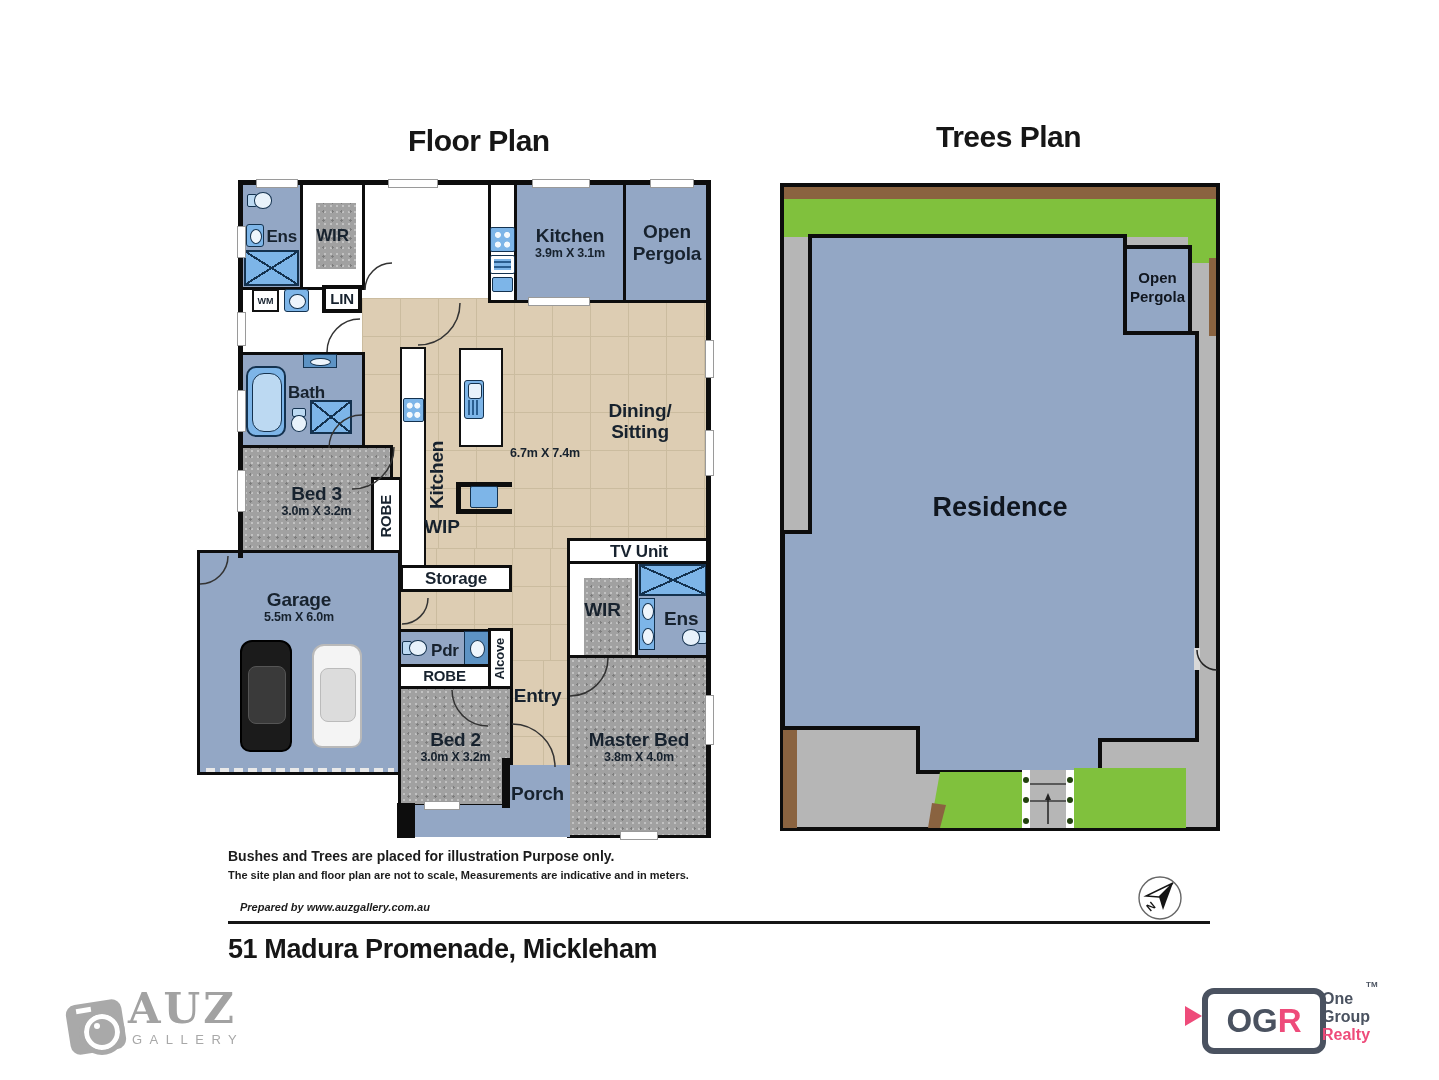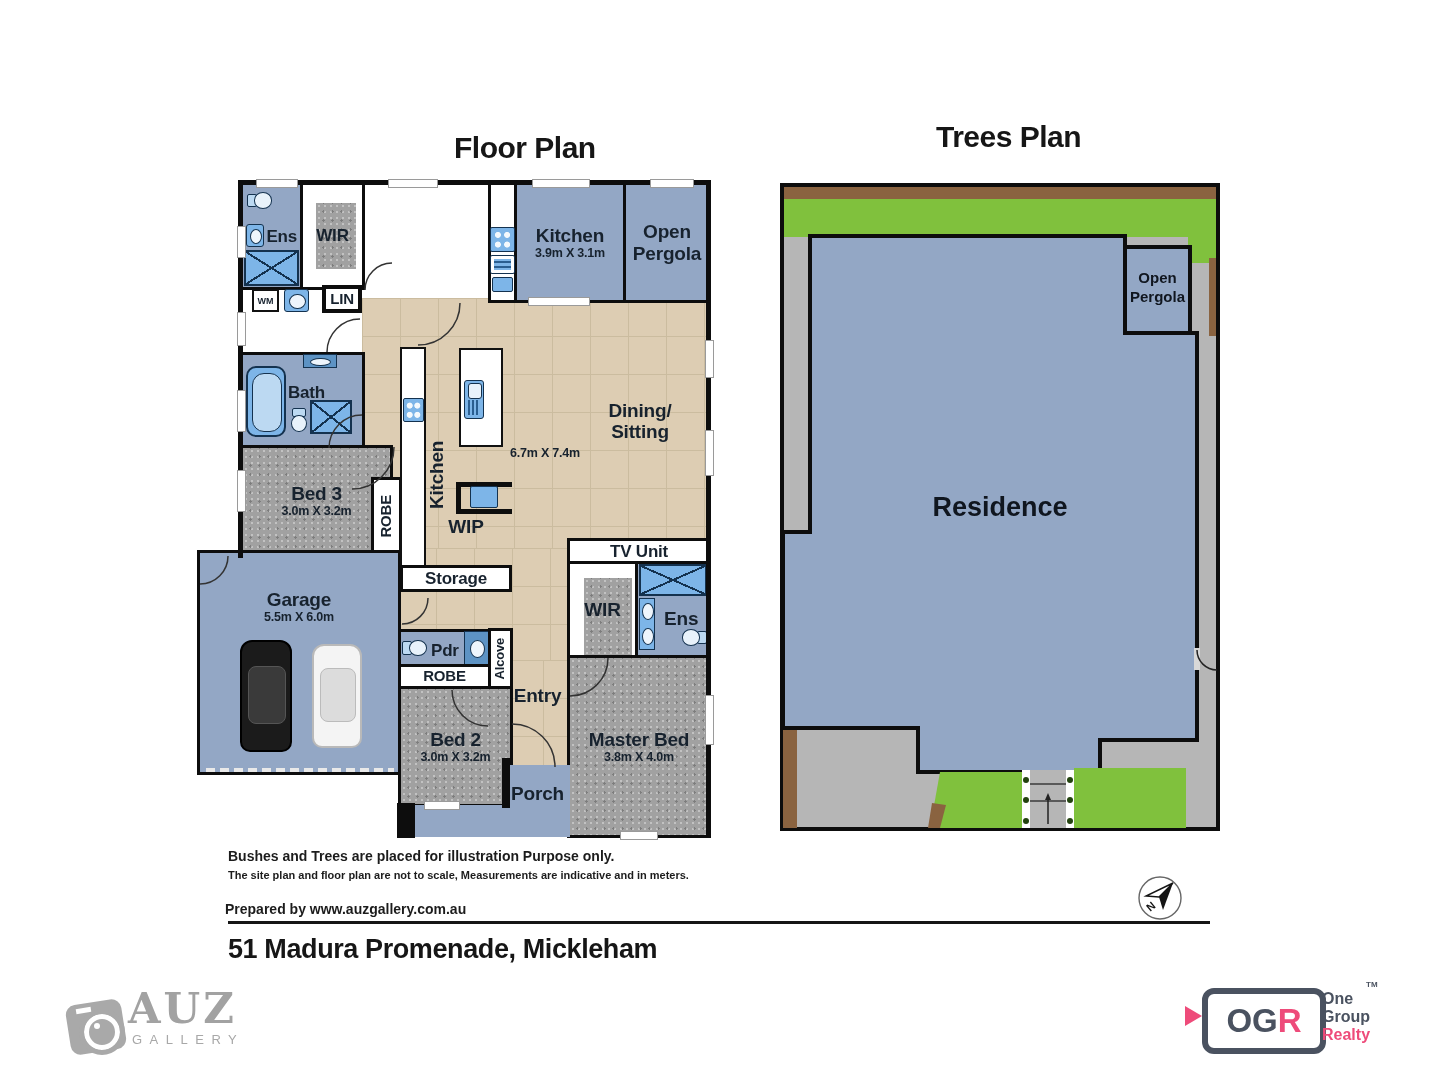--- a/index.html
+++ b/index.html
@@ -100,21 +100,21 @@
   .ogr-lines{position:absolute;font-weight:700;font-size:16px;line-height:18px;color:#4a5260;}
   .ogr-lines .pink{color:#ee4b7a;}
   .ogr-tm{position:absolute;font-size:8px;font-weight:700;color:#4a5260;}
   svg text{font-family:"Liberation Sans",sans-serif;}
 </style>
 </head>
 <body>
 
 <div class="page">
 
-  <div class="title" style="left:408px;top:131px;margin-left:46px;">Floor Plan</div>
+  <div class="title" style="left:408px;top:124px;">Floor Plan</div>
   <div class="title" style="left:936px;top:120px;">Trees Plan</div>
 
   <div class="abs tile" style="left:362px;top:298px;width:349px;height:252px;"></div>
   <div class="abs tile" style="left:398px;top:548px;width:172px;height:114px;"></div>
   <div class="abs tile" style="left:505px;top:660px;width:65px;height:112px;"></div>
 
   <div class="room blue" style="left:240px;top:182px;width:63px;height:108px;">
     <span class="rname" style="position:absolute;right:3px;top:42px;">Ens</span>
   </div>
   <div class="room white" style="left:300px;top:182px;width:65px;height:108px;">
@@ -207,21 +207,21 @@
   </div>
   <div class="wall" style="left:397px;top:803px;width:18px;height:35px;"></div>
   <div class="wall" style="left:502px;top:758px;width:8px;height:50px;"></div>
 
   <div class="abs" style="left:570px;top:400px;width:140px;text-align:center;">
     <div class="rname big">Dining/</div>
     <div class="rname big">Sitting</div>
   </div>
   <div class="abs rdims" style="left:495px;top:446px;width:100px;text-align:center;">6.7m X 7.4m</div>
   <div class="abs rname big vtext" style="left:426px;top:420px;height:110px;text-align:center;">Kitchen</div>
-  <div class="abs rname big" style="left:434px;top:516px;width:64px;text-align:center;">WIP</div>
+  <div class="abs rname big" style="left:410px;top:516px;width:64px;text-align:center;">WIP</div>
   <div class="abs rname big" style="left:505px;top:685px;width:65px;text-align:center;">Entry</div>
 
   <div class="fix toilet" style="left:247px;top:191px;width:26px;height:17px;"></div>
   <div class="fix sink" style="left:246px;top:224px;width:18px;height:23px;"></div>
   <div class="fix shower" style="left:244px;top:250px;width:55px;height:36px;"></div>
   <div class="fix tub" style="left:246px;top:366px;width:40px;height:71px;"></div>
   <div class="fix vansingle" style="left:303px;top:354px;width:34px;height:14px;"></div>
   <div class="fix toilet" style="left:288px;top:412px;width:24px;height:16px;transform:rotate(90deg);"></div>
   <div class="fix shower" style="left:310px;top:400px;width:42px;height:34px;"></div>
   <div class="fix wmbox" style="left:252px;top:289px;width:27px;height:23px;">
@@ -296,21 +296,21 @@
     <path d="M417 467 A20 20 0 0 0 437 487" fill="none" stroke="#222" stroke-width="1.5"></path>
   </svg>
   <div class="abs" style="left:920px;top:492px;width:160px;text-align:center;font-weight:700;font-size:27px;color:#10161f;">Residence</div>
   <div class="abs" style="left:1120px;top:268px;width:75px;text-align:center;font-weight:700;font-size:15px;line-height:19px;color:#10161f;">
     <div>Open</div>
     <div>Pergola</div>
   </div>
 
   <div class="disc" style="left:228px;top:869px;font-size:11px;">The site plan and floor plan are not to scale, Measurements are indicative and in meters.</div>
   <div class="disc" style="left:228px;top:848px;font-size:14px;">Bushes and Trees are placed for illustration Purpose only.</div>
-  <div class="disc" style="left:225px;top:901px;font-size:14px;">Prepared by www.auzgallery.com.au</div>
+  <div class="disc" style="left:240px;top:901px;font-size:11px;font-style:italic;">Prepared by www.auzgallery.com.au</div>
 
   <svg class="abs" style="left:1136px;top:874px;" width="48" height="48" viewBox="0 0 48 48">
     <circle cx="24" cy="24" r="21" fill="#fff" stroke="#666" stroke-width="1.4"></circle>
     <path d="M37 9 L27 36 L23 23 Z" fill="#141414"></path>
     <path d="M37 9 L10 22 L23 23 Z" fill="#fff" stroke="#141414" stroke-width="1.4"></path>
     <text x="11" y="37" font-size="11" font-weight="bold" fill="#141414" transform="rotate(-40 14 33)">N</text>
   </svg>
 
   <div class="hr" style="left:228px;top:921px;width:982px;height:3px;"></div>
   <div class="addr" style="left:228px;top:934px;">51 Madura Promenade, Mickleham</div>

